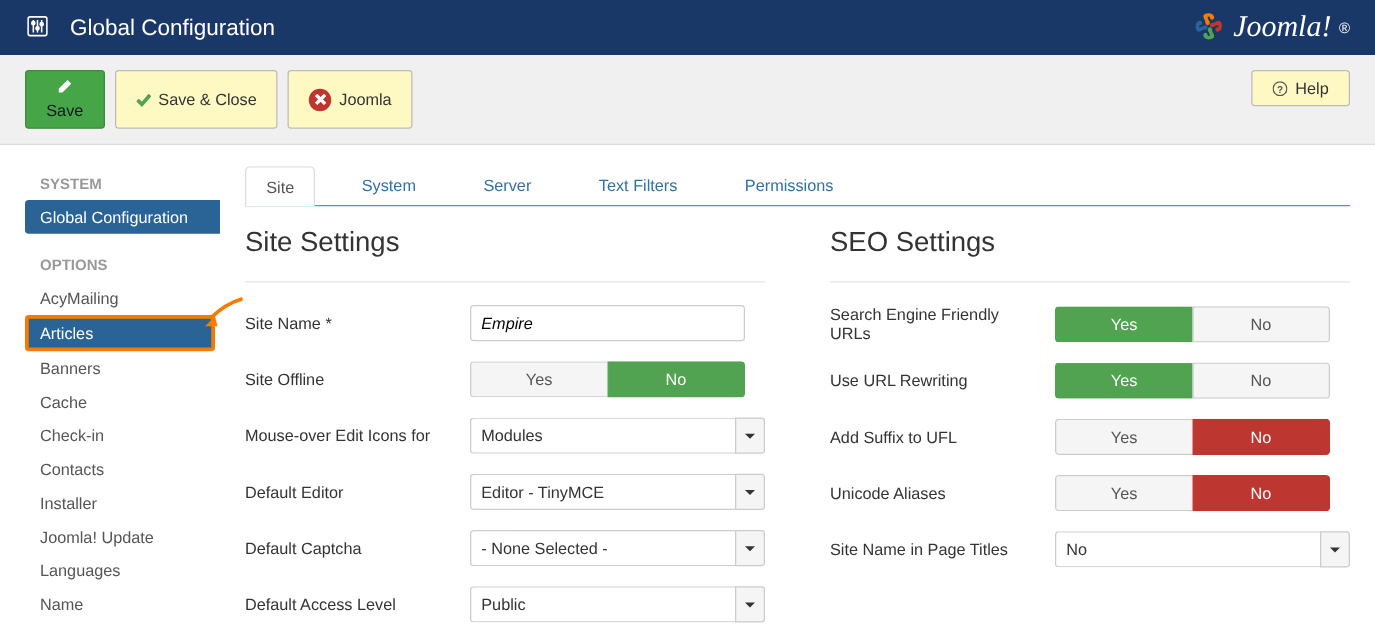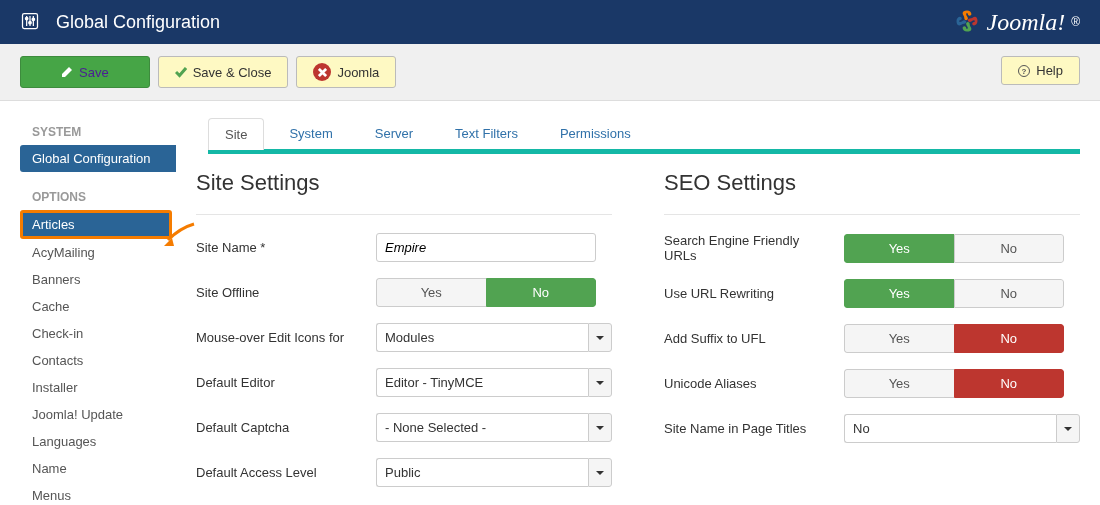--- a/index.html
+++ b/index.html
@@ -11,40 +11,40 @@
   .topbar-title { font-size: 18px; font-weight: 300; }
   .sliders-icon svg { width: 20px; height: 20px; stroke: #fff; stroke-width: 1.5; fill: none; }
   .brand { display: flex; align-items: center; gap: 6px; }
   .brand-text { font-family: Georgia, "Times New Roman", serif; font-size: 24px; color: #fff; font-style: italic; font-weight: 300; }
   .brand-logo svg { width: 28px; height: 28px; }
 
   
   .toolbar { background: #f0f0f0; border-bottom: 1px solid #ddd; padding: 12px 20px; display: flex; justify-content: space-between; }
   .toolbar-left { display: flex; gap: 8px; }
   .btn { display: inline-flex; align-items: center; gap: 6px; border: 1px solid #bbb; background: #fef9c3; padding: 6px 16px; border-radius: 3px; cursor: pointer; font-size: 13px; color: #333; }
-  .btn-success { background: #46a546; border-color: #3d8b3d; color: #4c1d95; padding: 6px 40px; }
+  .btn-success { background: #46a546; border-color: #3d8b3d; color: #0f172a; padding: 6px 16px; flex-direction: column; }
   .btn .icn { display: inline-flex; }
   .btn .icn svg { width: 12px; height: 12px; }
   .icn-check svg { stroke: #51a351; stroke-width: 3; fill: none; }
   .icn-x { width: 18px; height: 18px; border-radius: 50%; background: #bd362f; display: inline-flex; align-items: center; justify-content: center; }
   .icn-x svg { stroke: #fff; stroke-width: 3; fill: none; width: 9px; height: 9px; }
   .icn-help svg { fill: #555; }
   .icn-edit svg { fill: #fff; }
 
   
   .wrap { display: flex; padding: 16px 0 0 0; }
   .sidebar { width: 180px; padding-left: 20px; }
   .side-heading { text-transform: uppercase; color: #999; font-size: 12px; font-weight: bold; padding: 8px 12px 6px; }
   .side-list {}
   .side-item { padding: 6px 12px; color: #555; cursor: pointer; border-radius: 3px 0 0 3px; }
   .side-item.active { background: #2a6496; color: #fff; }
   .side-item.highlight { background: #2a6496; color: #fff; border: 3px solid #f57c00; border-radius: 3px; margin-right: 4px; padding: 4px 9px; }
 
   .main { flex: 1; padding: 0 20px 20px 20px; position: relative; }
-  .tabs { display: flex; gap: 8px; border-bottom: 5px solid #14b8a6; margin-bottom: 16px; margin-left: 12px; }
+  .tabs { display: flex; gap: 20px; border-bottom: 1px solid #14b8a6; margin-bottom: 16px; }
   .tab { padding: 8px 16px; border: 1px solid transparent; border-bottom: none; border-radius: 4px 4px 0 0; color: #3071a9; cursor: pointer; }
   .tab.active { border-color: #ddd; background: #fff; color: #555; position: relative; top: 1px; }
 
   .cols { display: flex; gap: 52px; }
   .col { flex: 1; }
   .section-title { font-size: 22px; font-weight: 400; margin-bottom: 18px; color: #333; }
   hr.sep { border: none; border-top: 1px solid #e5e5e5; margin: 0 0 18px 0; }
 
   .row { display: flex; align-items: center; margin-bottom: 16px; gap: 10px; }
   .row label { width: 170px; color: #333; }
@@ -137,22 +137,22 @@
     </button>
   </div>
 </div>
 
 <div class="wrap">
   <div class="sidebar">
     <div class="side-heading">SYSTEM</div>
     <div class="side-item active">Global Configuration</div>
     <div class="side-heading" style="margin-top:10px;">OPTIONS</div>
     <div class="side-list">
+      <div class="side-item">AcyMailing</div>
       <div class="side-item highlight">Articles</div>
-      <div class="side-item">AcyMailing</div>
       <div class="side-item">Banners</div>
       <div class="side-item">Cache</div>
       <div class="side-item">Check-in</div>
       <div class="side-item">Contacts</div>
       <div class="side-item">Installer</div>
       <div class="side-item">Joomla! Update</div>
       <div class="side-item">Languages</div>
       <div class="side-item">Name</div>
       <div class="side-item">Menus</div>
 

